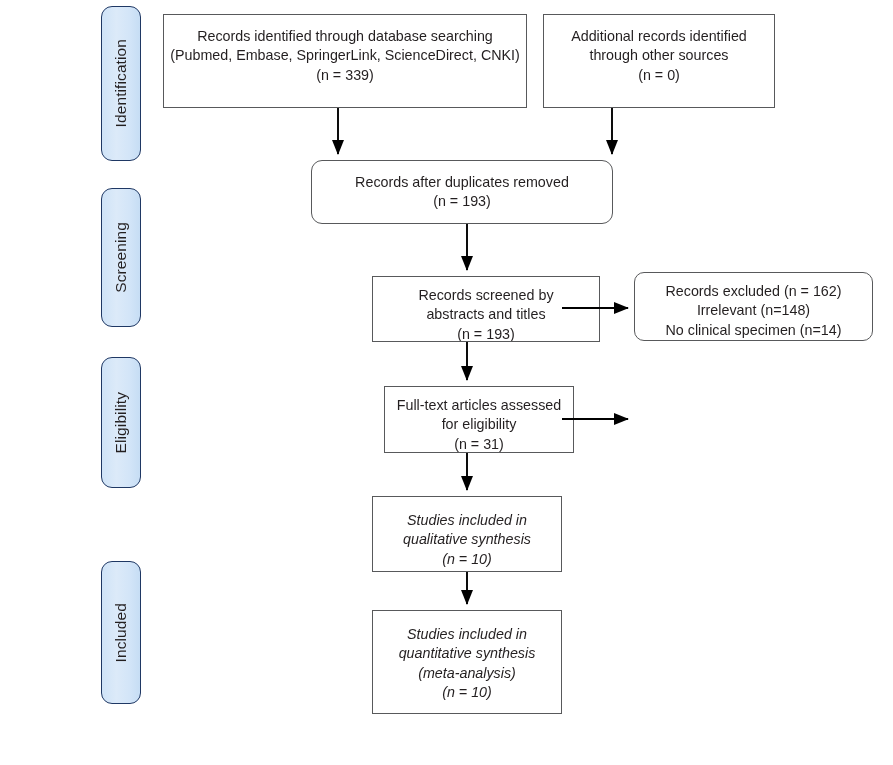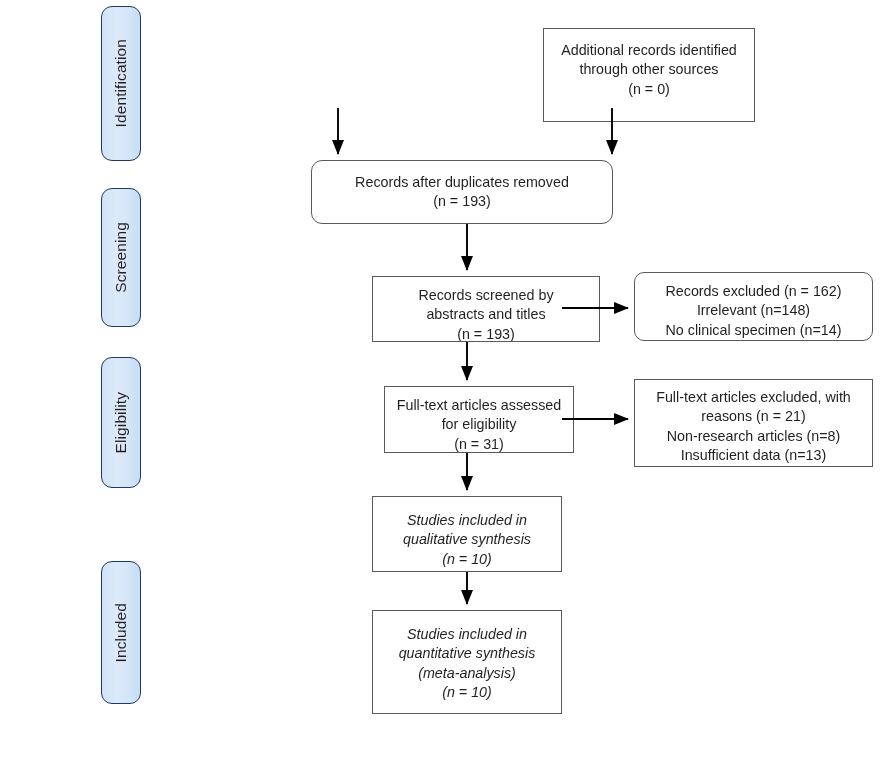--- a/index.html
+++ b/index.html
@@ -113,22 +113,27 @@
     </div>
 
     <div class="stage-pill" style="left:101px; top:357px; width:40px; height:131px;">
       <span class="stage-label">Eligibility</span>
     </div>
 
     <div class="stage-pill" style="left:101px; top:561px; width:40px; height:143px;">
       <span class="stage-label">Included</span>
     </div>
 
-
-    <div class="flow-box pad-top-12" style="left:543px; top:28px; width:212px; height:94px;">
+    <div class="flow-box pad-top-12" style="left:163px; top:14px; width:364px; height:94px;">
+      <span class="box-text">Records identified through database searching
+(Pubmed, Embase, SpringerLink, ScienceDirect, CNKI)
+(n = 339)</span>
+    </div>
+
+    <div class="flow-box pad-top-12" style="left:543px; top:14px; width:232px; height:94px;">
       <span class="box-text">Additional records identified
 through other sources
 (n = 0)</span>
     </div>
 
     <div class="flow-box pad-top-12" style="left:311px; top:160px; width:302px; height:64px;border-radius:11px;">
       <span class="box-text">Records after duplicates removed
 (n = 193)</span>
     </div>
 
@@ -143,26 +148,20 @@
 Irrelevant (n=148)
 No clinical specimen (n=14)</span>
     </div>
 
     <div class="flow-box pad-top-9" style="left:384px; top:386px; width:190px; height:67px;">
       <span class="box-text">Full-text articles assessed
 for eligibility
 (n = 31)</span>
     </div>
 
-    <div class="flow-box pad-top-8" style="left:634px; top:379px; width:239px; height:88px;">
-      <span class="box-text">Full-text articles excluded, with
-reasons (n = 21)
-Non-research articles (n=8)
-Insufficient data (n=13)</span>
-    </div>
 
     <div class="flow-box pad-top-14" style="left:372px; top:496px; width:190px; height:76px;">
       <span class="box-text">Studies included in
 qualitative synthesis
 (n = 10)</span>
     </div>
 
     <div class="flow-box pad-top-14" style="left:372px; top:610px; width:190px; height:104px;">
       <span class="box-text">Studies included in
 quantitative synthesis

